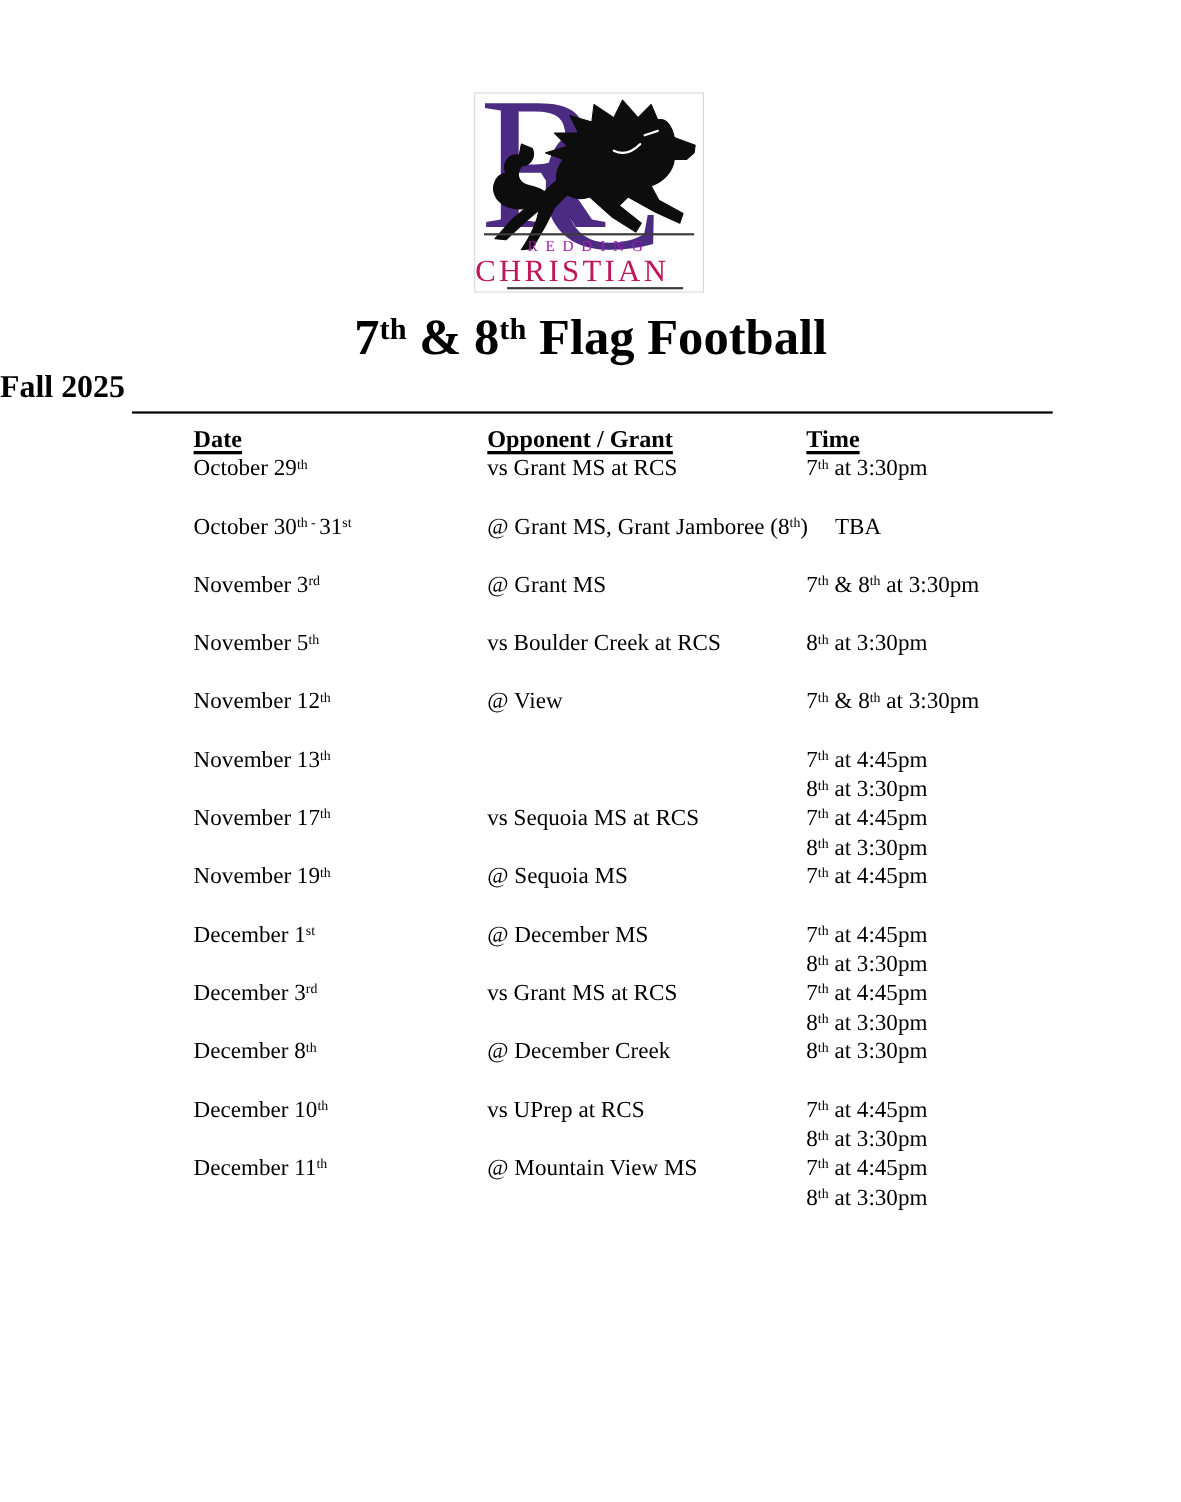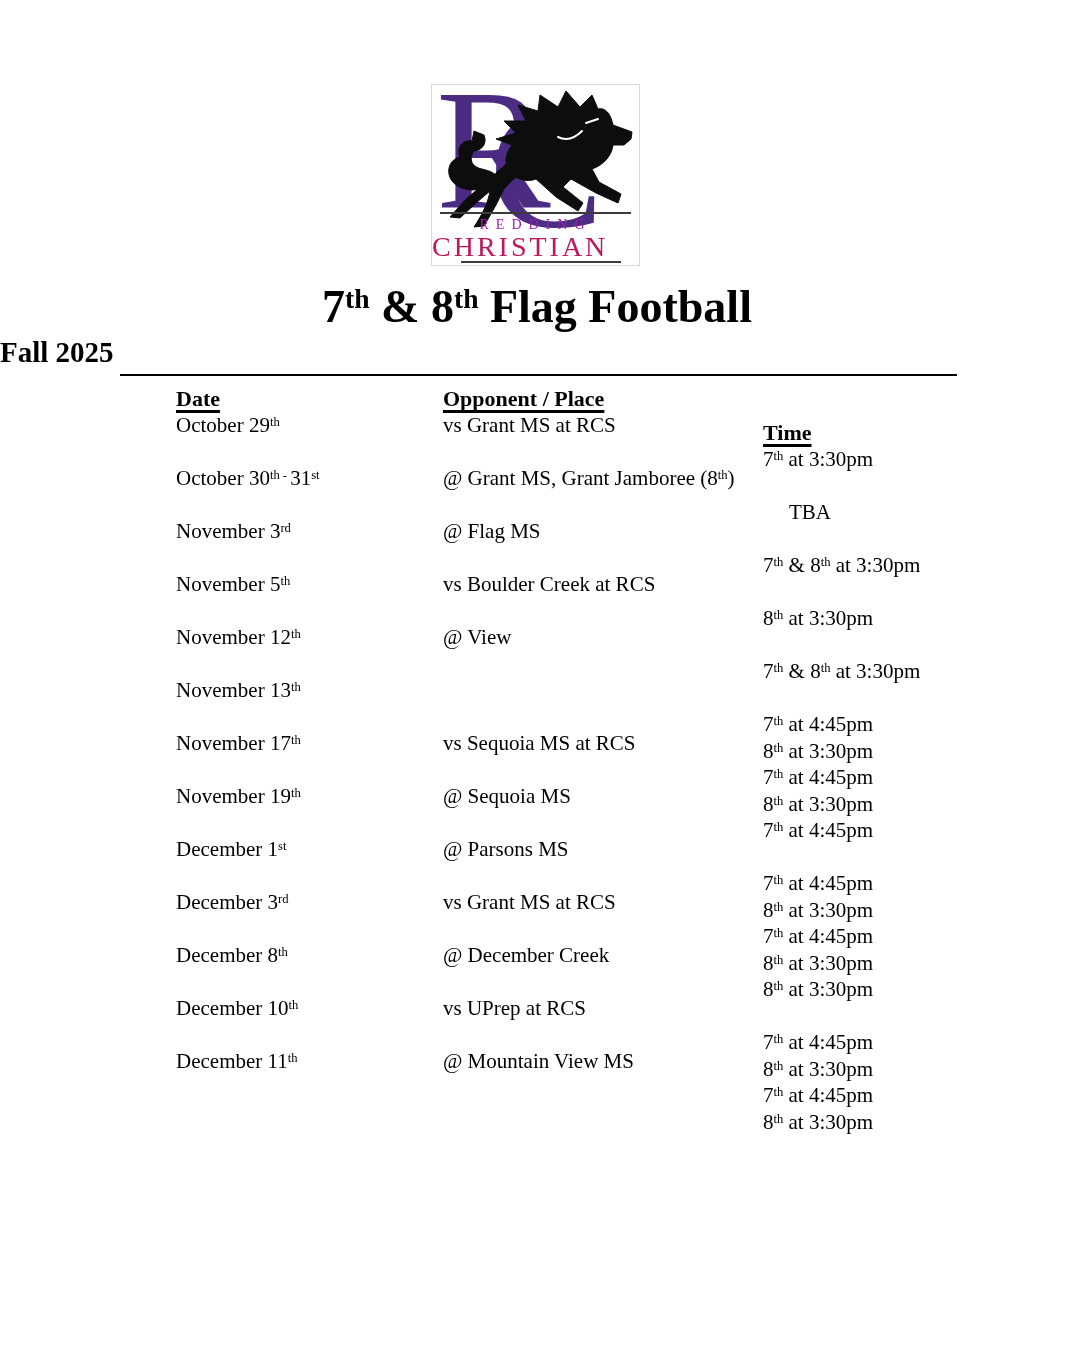--- a/index.html
+++ b/index.html
@@ -22,21 +22,21 @@
   .title{position:absolute;left:0;top:282px;width:1074px;margin:0;text-align:center;font-size:46px;line-height:50px;font-weight:bold;}
   .subtitle{position:absolute;left:0;top:336px;width:1074px;text-align:left;font-size:29px;line-height:32px;font-weight:bold;}
   .rule{position:absolute;left:120px;top:374px;width:837px;height:2px;background:#000;}
   
   .schedule{position:absolute;left:176px;top:385px;width:800px;font-size:21px;line-height:27px;}
   .row{position:relative;min-height:27px;margin-bottom:26px;}
   .row.header-row{margin-bottom:0;font-weight:bold;font-size:22px;text-align:center;}
   .cell{position:absolute;top:0;white-space:nowrap;}
   .cell.c-date{left:0;}
   .cell.c-opp{left:267px;}
-  .cell.c-time{left:587px;margin-top:34px;}
+  .cell.c-time{left:557px;}
   .cell.c-time.indent{padding-left:26px;}
   .hdr{text-decoration:underline;text-decoration-thickness:3px;text-underline-offset:4px;text-decoration-skip-ink:none;}
   .tline{display:block;}
   sup{font-size:0.6em;line-height:0;position:relative;top:-0.5em;vertical-align:baseline;}
 </style>
 </head>
 <body>
 
 <div class="page">
 
@@ -63,21 +63,21 @@
     <div class="logo-rule logo-rule-bottom"></div>
   </div>
 
   <h1 class="title">7<sup>th</sup> &amp; 8<sup>th</sup> Flag Football</h1>
   <div class="subtitle">Fall 2025</div>
   <div class="rule"></div>
 
   <div class="schedule">
     <div class="row header-row">
       <span class="cell c-date hdr">Date</span>
-      <span class="cell c-opp hdr">Opponent / Place</span>
+      <span class="cell c-opp hdr">Opponent / Grant</span>
       <span class="cell c-time hdr">Time</span>
     </div>
     <div id="rows">
   <div class="row">
     <span class="cell c-date">October 29<sup>th</sup></span>
     <span class="cell c-opp">vs Grant MS at RCS</span>
     <span class="cell c-time">
             <span class="tline">7<sup>th</sup> at 3:30pm</span>
           </span>
   </div>
@@ -85,21 +85,21 @@
   <div class="row">
     <span class="cell c-date">October 30<sup>th - </sup>31<sup>st</sup></span>
     <span class="cell c-opp">@ Grant MS, Grant Jamboree (8<sup>th</sup>)</span>
     <span class="cell c-time indent">
             <span class="tline">TBA</span>
           </span>
   </div>
 
   <div class="row">
     <span class="cell c-date">November 3<sup>rd</sup></span>
-    <span class="cell c-opp">@ Flag MS</span>
+    <span class="cell c-opp">@ Grant MS</span>
     <span class="cell c-time">
             <span class="tline">7<sup>th</sup> &amp; 8<sup>th</sup> at 3:30pm</span>
           </span>
   </div>
 
   <div class="row">
     <span class="cell c-date">November 5<sup>th</sup></span>
     <span class="cell c-opp">vs Boulder Creek at RCS</span>
     <span class="cell c-time">
             <span class="tline">8<sup>th</sup> at 3:30pm</span>
@@ -134,21 +134,21 @@
   <div class="row">
     <span class="cell c-date">November 19<sup>th</sup></span>
     <span class="cell c-opp">@ Sequoia MS</span>
     <span class="cell c-time">
             <span class="tline">7<sup>th</sup> at 4:45pm</span>
           </span>
   </div>
 
   <div class="row">
     <span class="cell c-date">December 1<sup>st</sup></span>
-    <span class="cell c-opp">@ Parsons MS</span>
+    <span class="cell c-opp">@ December MS</span>
     <span class="cell c-time">
             <span class="tline">7<sup>th</sup> at 4:45pm</span>
             <span class="tline">8<sup>th</sup> at 3:30pm</span>
           </span>
   </div>
 
   <div class="row">
     <span class="cell c-date">December 3<sup>rd</sup></span>
     <span class="cell c-opp">vs Grant MS at RCS</span>
     <span class="cell c-time">

